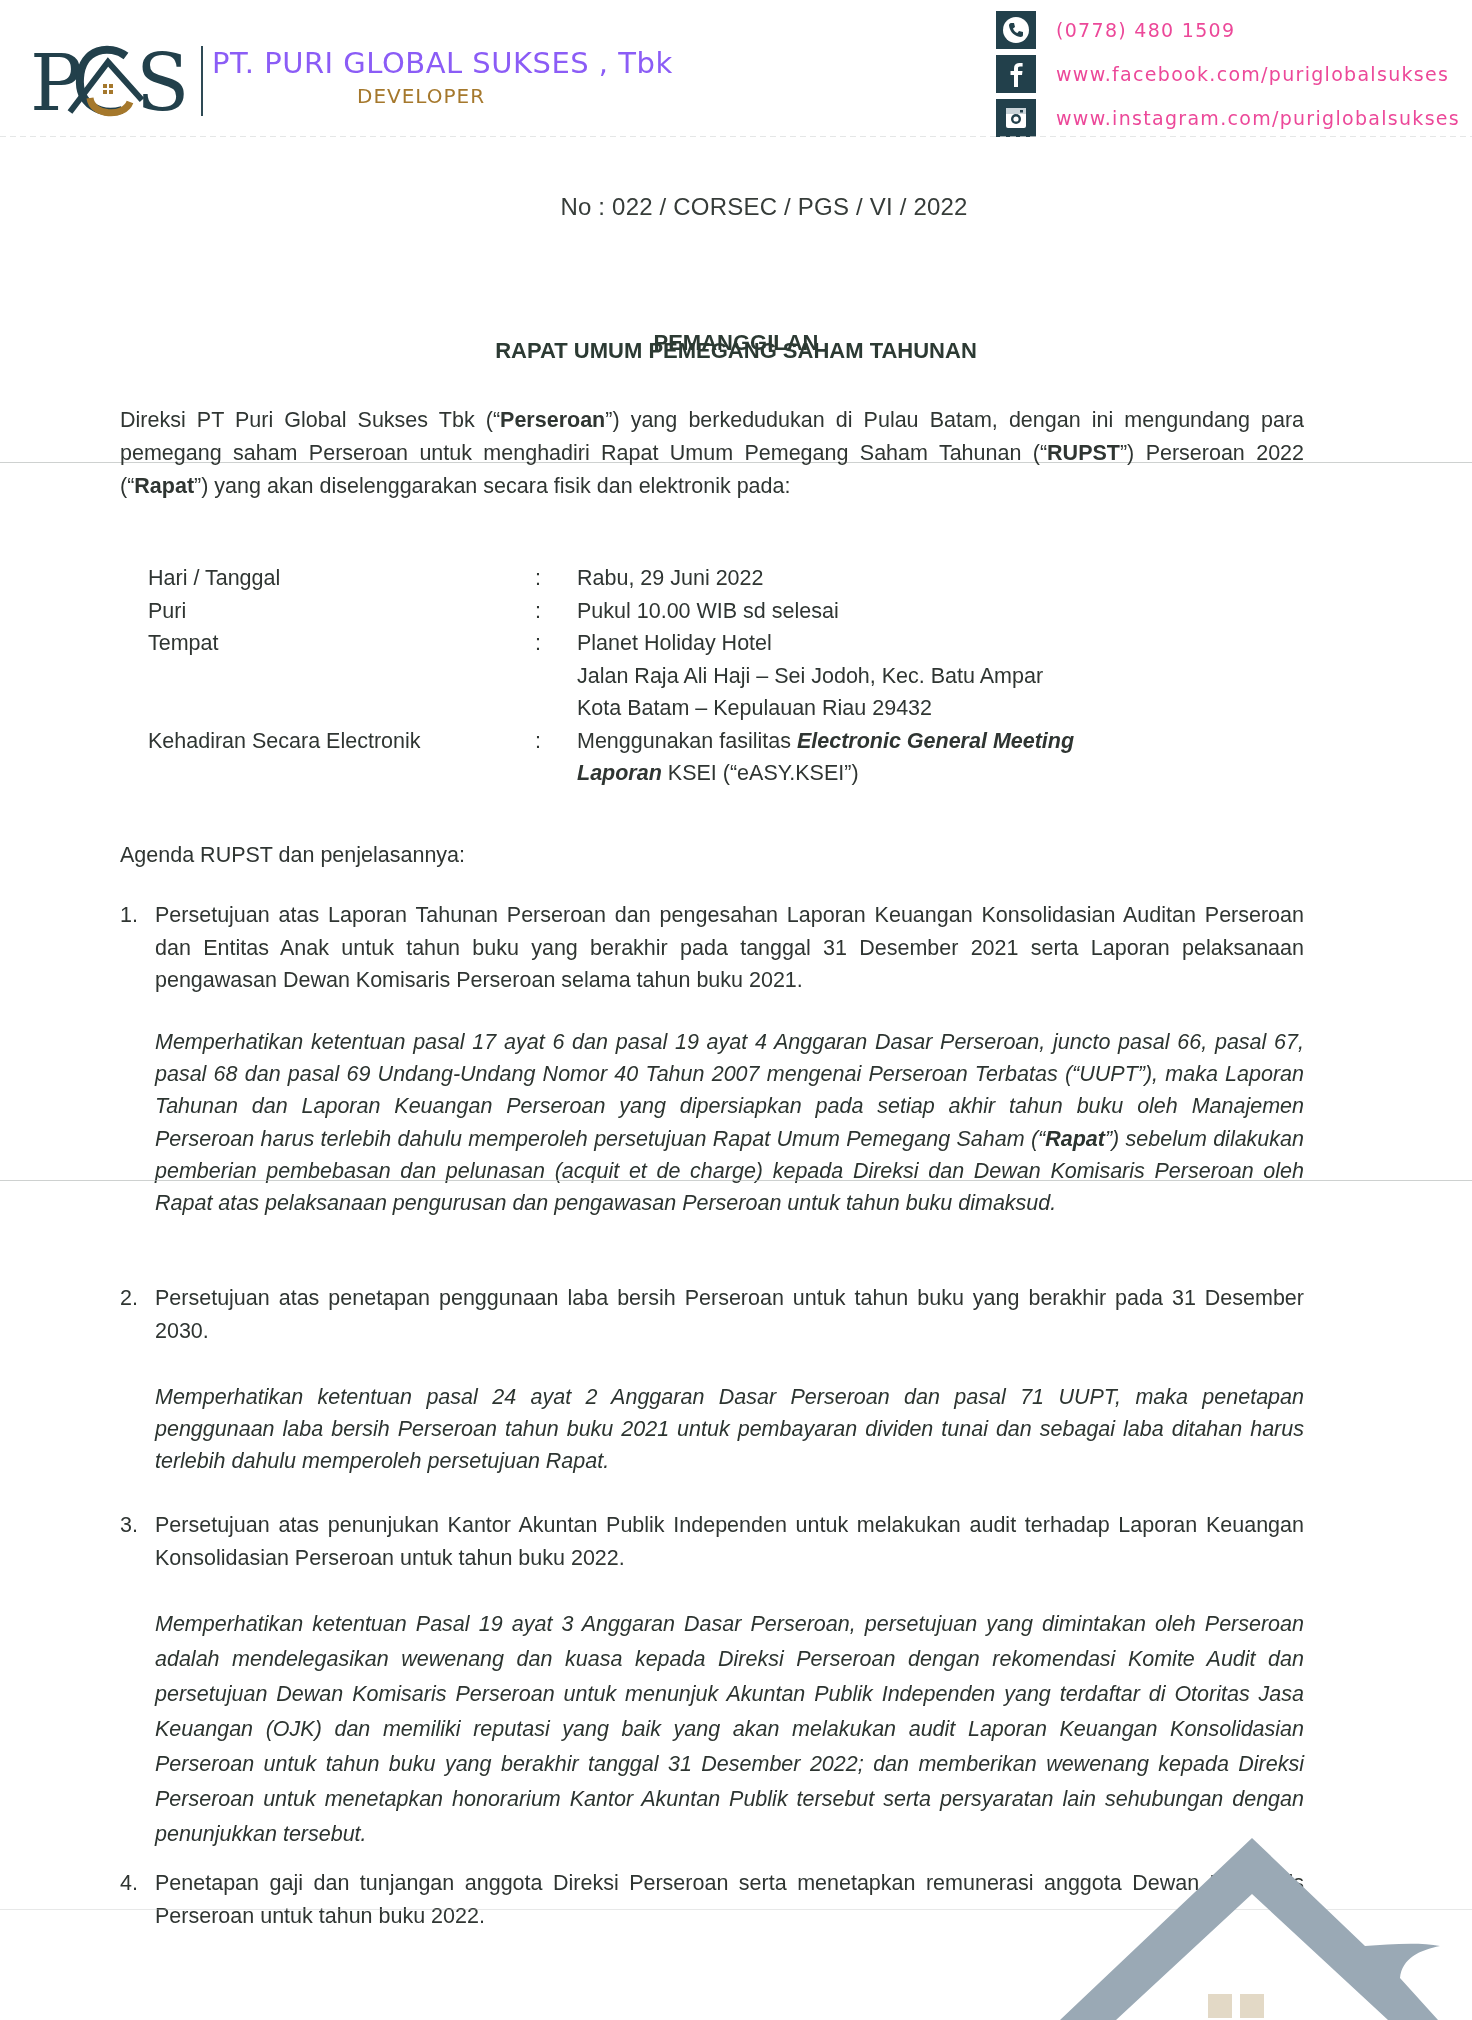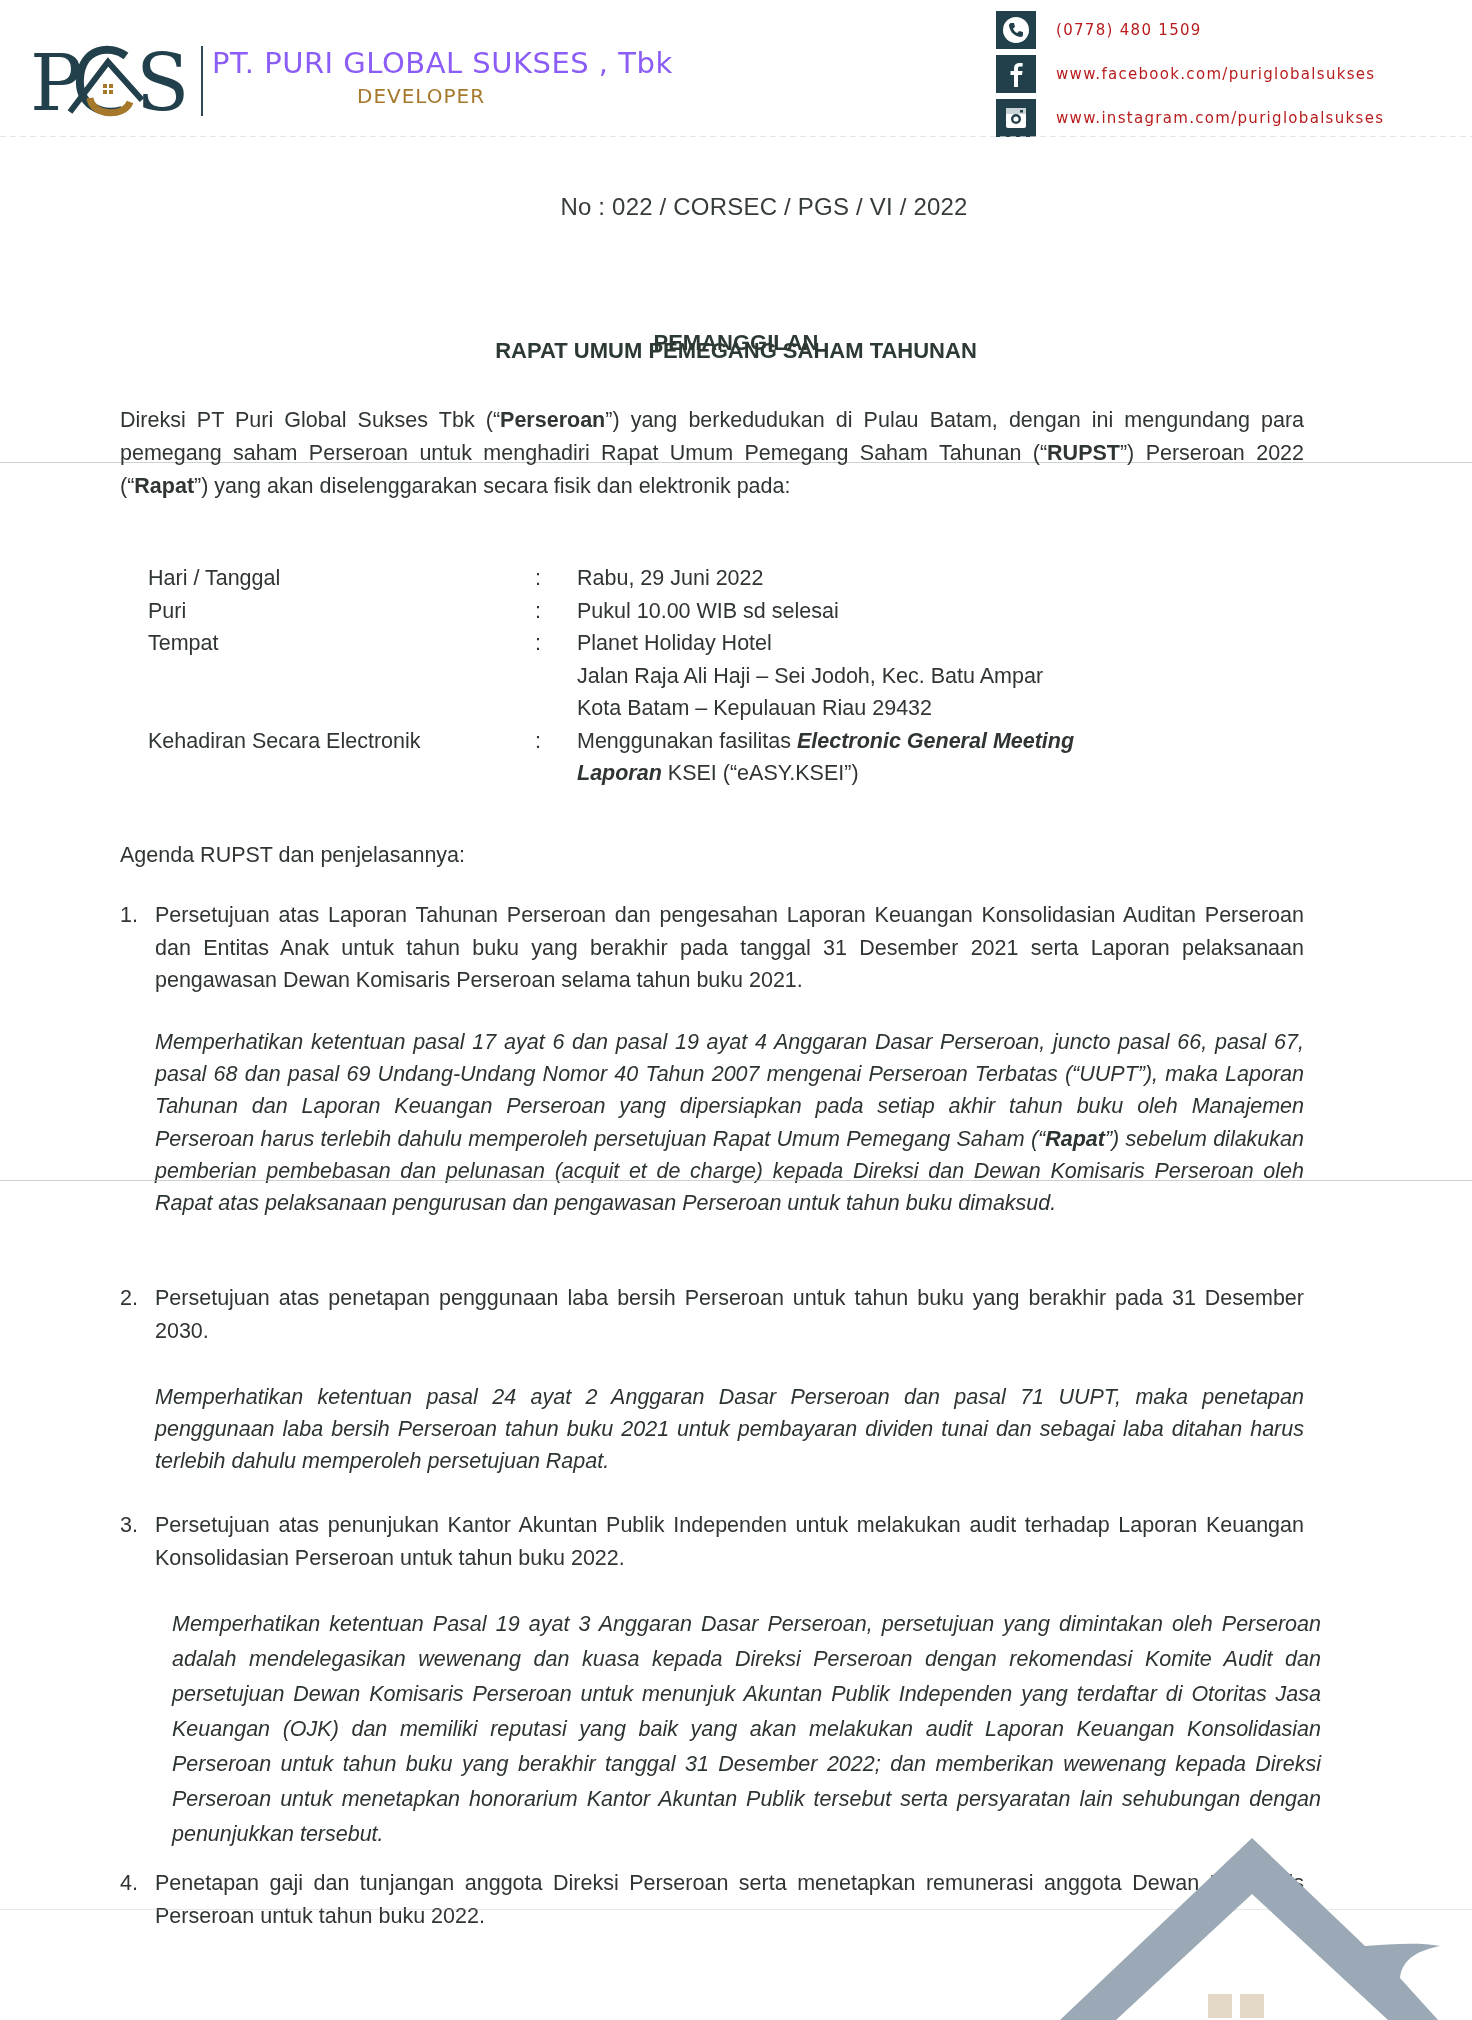--- a/index.html
+++ b/index.html
@@ -60,23 +60,23 @@
     .contact-icon {
       width: 40px; height: 38px;
       background: #22404b;
       display: flex; align-items: center; justify-content: center;
       color: #fff;
       margin-right: 20px;
       flex-shrink: 0;
     }
     .contact-text {
       font-family: "DejaVu Sans", sans-serif;
-      font-size: 15px;
+      font-size: 19px;
       letter-spacing: 1.3px;
-      color: #b91c1c;
+      color: #ec4899;
       white-space: nowrap;
     }
     .scan-line {
       position: absolute;
       left: 0; top: 136px;
       width: 1472px; height: 1px;
       background: repeating-linear-gradient(90deg, #d9dcdc 0 6px, transparent 6px 10px);
       opacity: 0.7;
     }
 
@@ -160,21 +160,21 @@
       font-size: 21.5px;
       color: #2c3430;
     }
     .agenda-expl b { font-style: italic; font-weight: bold; }
 
     .item-1 { position: absolute; top: 0; left: 0; width: 1184px; }
     .expl-1 { position: absolute; top: 127px; left: 0; width: 1149px; }
     .item-2 { position: absolute; top: 383px; left: 0; width: 1184px; }
     .expl-2 { position: absolute; top: 482px; left: 0; width: 1149px; }
     .item-3 { position: absolute; top: 610px; left: 0; width: 1184px; }
-    .expl-3 { position: absolute; top: 708px; left: 17px; width: 1149px; line-height: 35px; }
+    .expl-3 { position: absolute; top: 708px; left: 0; width: 1149px; line-height: 35px; }
     .item-4 { position: absolute; top: 968px; left: 0; width: 1184px; }
 
     .hairline {
       position: absolute;
       left: 0; width: 1472px; height: 1px;
       background: #b9bdbc;
       opacity: 0.7;
     }
 
     

